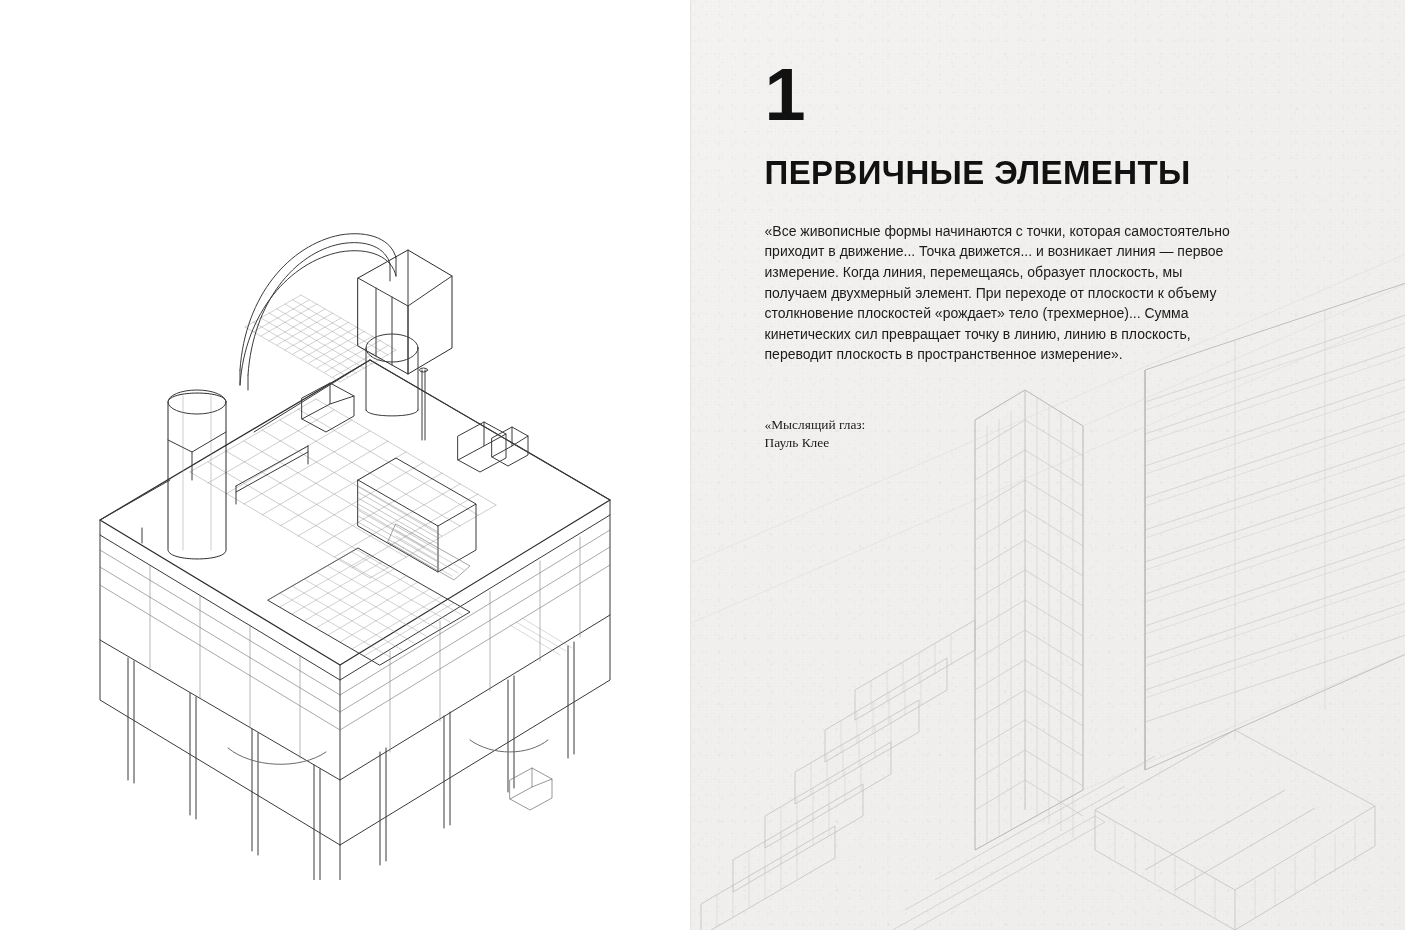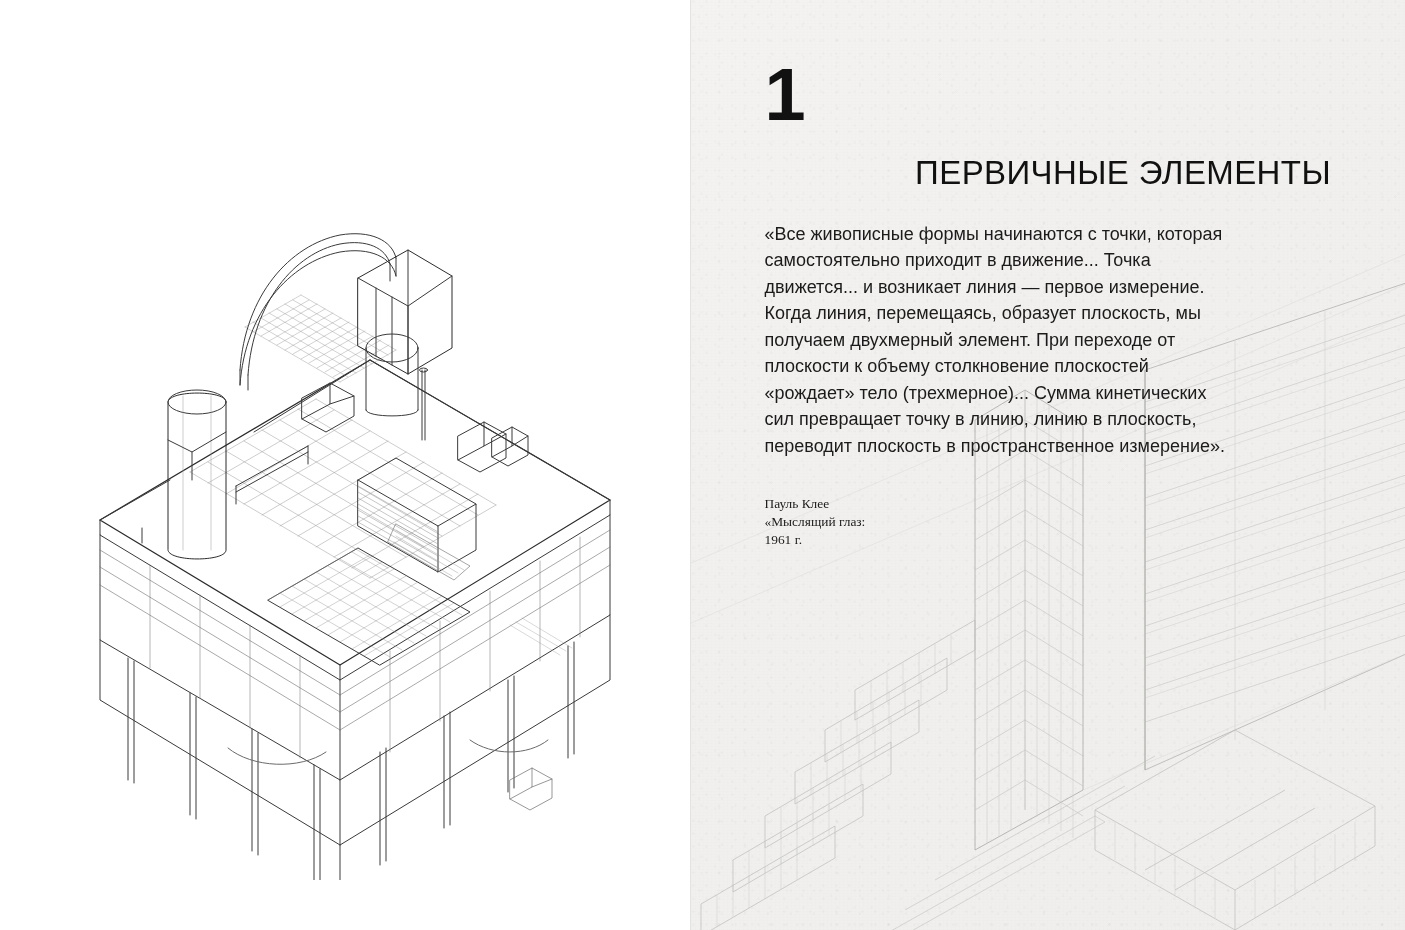--- a/index.html
+++ b/index.html
@@ -84,32 +84,31 @@
   .chapter-number {
     font-size: 74px;
     font-weight: bold;
     line-height: 0.9;
     letter-spacing: -2px;
     color: #111111;
     margin: 0 0 26px 0;
   }
   .chapter-title {
     font-size: 33px;
-    font-weight: normal;
+    font-weight: bold;
     letter-spacing: 0.4px;
     color: #111111;
     margin: 0 0 30px 0;
     line-height: 1.1;
-    text-align: right;
   }
   .quote {
-    font-size: 18px;
+    font-size: 14px;
     line-height: 1.47;
     color: #1b1b1b;
-    margin: 0 0 36px 0;
+    margin: 0 0 51px 0;
     max-width: 470px;
     text-align: left;
   }
   .attribution {
     font-family: "Liberation Serif", serif;
     font-size: 13.4px;
     line-height: 1.34;
     color: #1b1b1b;
   }
   .attribution div { white-space: pre; }
@@ -477,20 +476,19 @@
           </g>
         </g>
       </svg>
     </div>
 
     <div class="content">
       <div class="chapter-number">1</div>
       <h1 class="chapter-title">ПЕРВИЧНЫЕ ЭЛЕМЕНТЫ</h1>
       <p class="quote">«Все живописные формы начинаются с точки, которая самостоятельно приходит в движение... Точка движется... и возникает линия — первое измерение. Когда линия, перемещаясь, образует плоскость, мы получаем двухмерный элемент. При переходе от плоскости к объему столкновение плоскостей «рождает» тело (трехмерное)... Сумма кинетических сил превращает точку в линию, линию в плоскость, переводит плоскость в пространственное измерение».</p>
       <div class="attribution">
+        <div>«Мыслящий глаз:</div>
         <div>Пауль Клее</div>
-        <div>«Мыслящий глаз:</div>
-        <div>1961 г.</div>
       </div>
     </div>
   </div>
 
 </div>
 
 </body></html>

